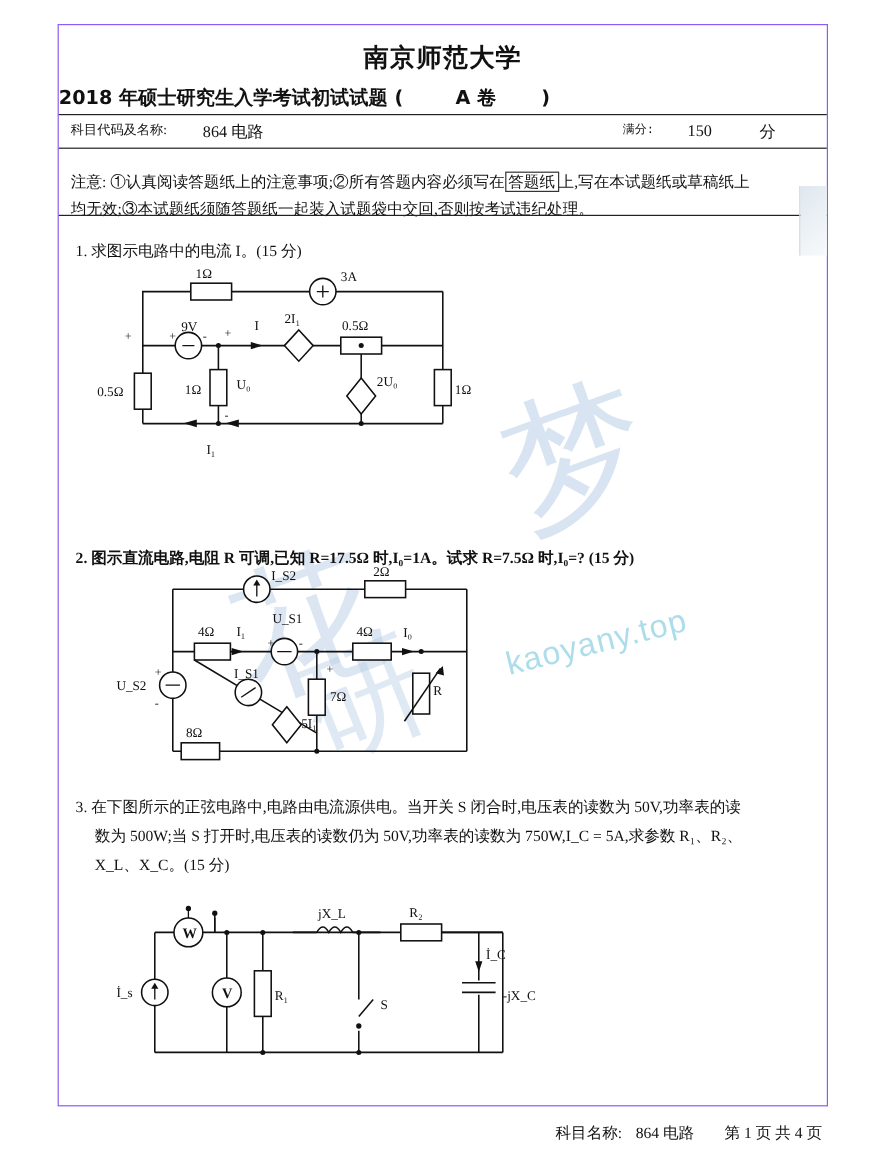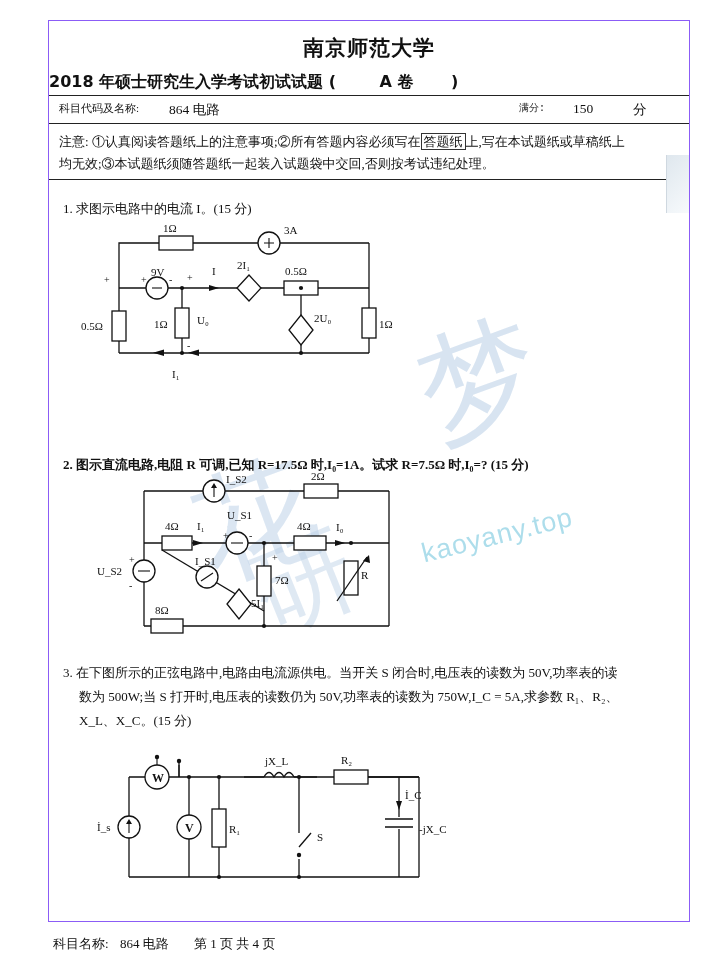--- a/index.html
+++ b/index.html
@@ -11,29 +11,29 @@
   .uni-title{text-align:center;font-weight:bold;font-size:21px;letter-spacing:1px;margin-top:13px;font-family:"DejaVu Sans",sans-serif;}
   .exam-title{text-align:left;font-weight:bold;font-size:16px;margin-top:10px;font-family:"DejaVu Sans",sans-serif;}
   .exam-title .vol{margin-left:38px;}
   .rule{position:absolute;left:0;width:100%;border-top:1px solid #222;}
   .row-sub{position:absolute;left:0;top:76px;width:100%;height:28px;}
   .row-sub .lbl{position:absolute;left:10px;top:4px;font-size:11px;}
   .row-sub .val{position:absolute;left:120px;top:4px;font-size:13.5px;}
   .row-sub .full{position:absolute;left:470px;top:4px;font-size:10px;font-family:Liberation Mono, monospace;}
   .row-sub .fullval{position:absolute;left:524px;top:4px;font-size:13.5px;}
   .row-sub .fen{position:absolute;left:584px;top:4px;font-size:13.5px;}
-  .notice{position:absolute;left:0;top:104px;width:100%;padding:6px 10px 8px 10px;box-sizing:border-box;font-size:13px;line-height:22px;}
+  .notice{position:absolute;left:0;top:104px;width:100%;padding:16px 10px 8px 10px;box-sizing:border-box;font-size:13px;line-height:22px;}
   .boxed{border:1px solid #333;padding:0 2px;}
   .qzone{position:absolute;left:0;top:160px;width:100%;height:738px;}
   .q{position:absolute;left:14px;width:608px;font-size:13px;line-height:24px;}
   #q1{top:16px;}
   #q2{top:272px;font-weight:bold;}
   #q3{top:480px;}
   .fig{position:absolute;left:0;}
-  .footer{position:absolute;left:0;bottom:-34px;width:100%;text-align:left;font-size:13px;}
+  .footer{position:absolute;left:0;bottom:-34px;width:100%;text-align:right;font-size:13px;}
   .footer span{margin:0 4px;}
 
   
   .wm{position:absolute;pointer-events:none;}
   .wm1{left:420px;top:300px;font-size:120px;color:#b9cfe6;opacity:.55;transform:rotate(-20deg);font-family:"DejaVu Serif",serif;}
   .wm2{left:195px;top:440px;font-size:120px;color:#b9cfe6;opacity:.5;transform:rotate(-20deg);font-family:"DejaVu Serif",serif;}
   .wm3{left:420px;top:520px;font-size:27px;color:#9fd8e8;opacity:.85;transform:rotate(-14deg);font-family:"Liberation Sans",sans-serif;letter-spacing:1px;}
   .wm4{left:255px;top:515px;font-size:100px;color:#b9cfe6;opacity:.45;transform:rotate(-22deg);font-family:"DejaVu Serif",serif;}
   .corner{position:absolute;right:0;top:134px;width:22px;height:58px;background:linear-gradient(135deg,#dfe7ee,#f7fafc);border-left:1px solid #cfd8e0;}
   svg text{font-family:"Liberation Serif",serif;}

